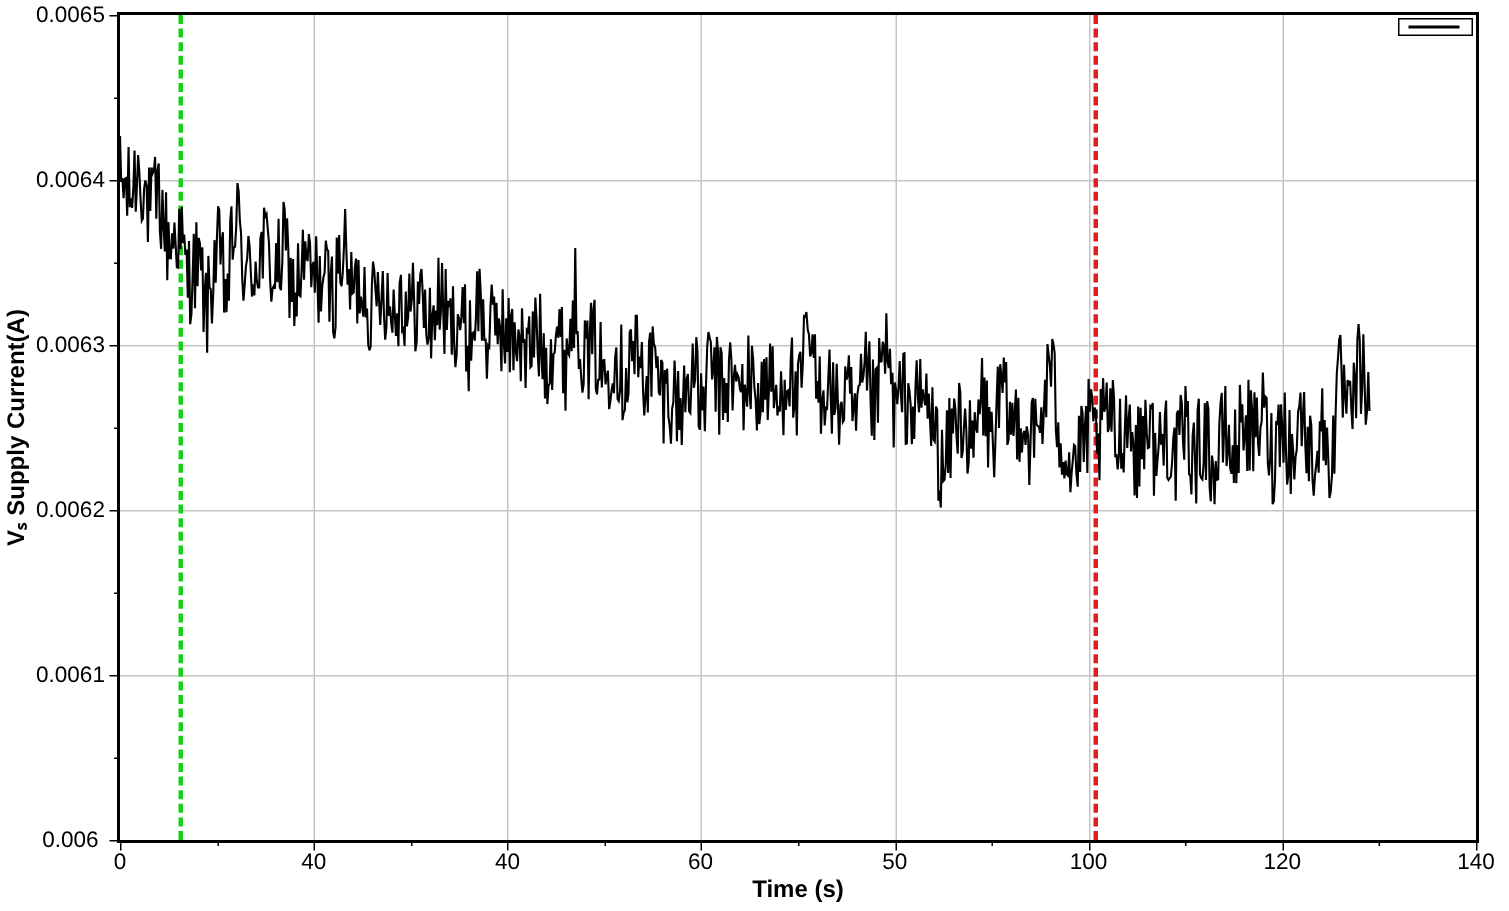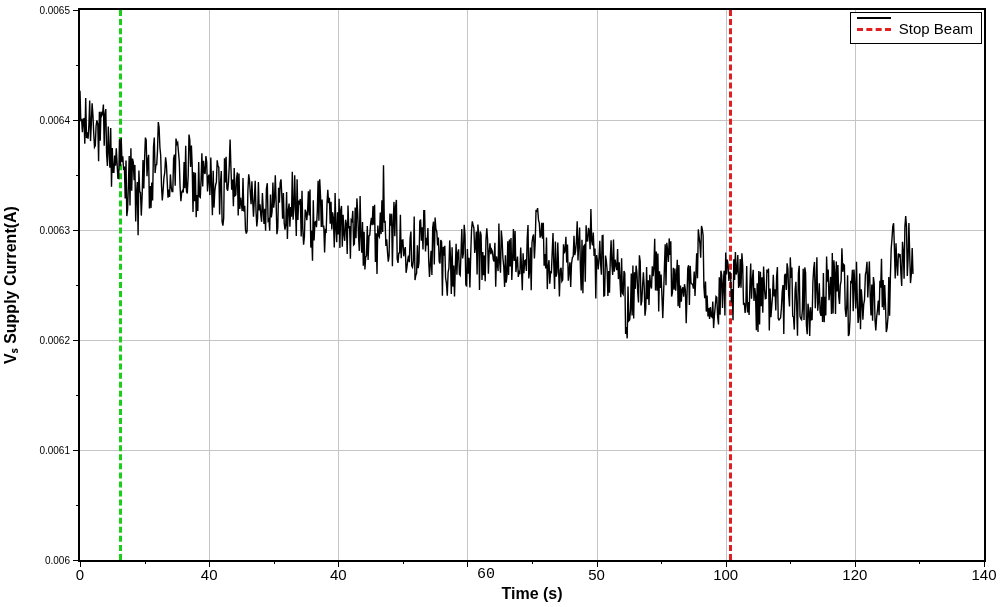--- a/index.html
+++ b/index.html
@@ -48,25 +48,25 @@
   
   .xlabel-tick {
     position: absolute;
     top: 566px;
     transform: translateX(-50%);
     font-size: 15px;
     white-space: nowrap;
   }
   .ylabel-tick {
     position: absolute;
-    left: 0;
+    left: 12px;
     width: 70px;
-    text-align: right;
+    text-align: center;
     transform: translateY(-50%);
-    font-size: 10px;
+    font-size: 15px;
     white-space: nowrap;
   }
 
   
   .xaxis-title {
     position: absolute;
     left: 78px;
     width: 908px;
     top: 585px;
     text-align: center;
@@ -182,33 +182,29 @@
 
   <svg class="trace" viewBox="0 0 904 550" preserveAspectRatio="none">
     <polyline id="series-path" fill="none" stroke="#000000" stroke-width="1.4" vector-effect="non-scaling-stroke" points="0.0,80.7 0.8,111.3 1.6,108.7 2.4,122.2 3.2,109.2 4.0,108.7 4.8,133.8 5.7,88.0 6.5,128.1 7.3,122.3 8.1,128.6 8.9,115.0 9.7,90.4 10.5,131.1 11.3,114.1 12.1,93.3 12.9,104.7 13.7,122.6 14.5,137.1 15.3,135.6 16.1,115.8 16.9,110.3 17.8,114.0 18.6,151.3 19.4,101.7 20.2,130.7 21.0,101.7 21.8,105.5 22.6,103.6 23.4,94.6 24.2,135.8 25.0,103.7 25.8,99.0 26.6,144.0 27.4,155.9 28.3,116.6 29.1,142.3 29.9,157.6 30.7,118.1 31.5,176.8 32.3,138.1 33.1,162.1 33.9,162.2 34.7,145.6 35.5,155.7 36.3,138.4 37.1,153.5 37.9,168.2 38.7,168.5 39.5,129.2 40.4,156.2 41.2,128.0 42.0,152.1 42.8,146.3 43.6,160.0 44.4,156.4 45.2,188.4 46.0,150.6 46.8,206.1 47.6,199.5 48.4,175.1 49.2,145.9 50.0,195.5 50.9,138.2 51.7,180.8 52.5,148.6 53.3,152.4 54.1,170.3 54.9,154.9 55.7,211.4 56.5,183.4 57.3,171.9 58.1,225.2 58.9,160.6 59.7,181.8 60.5,182.6 61.3,205.6 62.2,184.0 63.0,150.1 63.8,178.4 64.6,149.2 65.4,127.6 66.2,130.1 67.0,166.3 67.8,150.3 68.6,144.8 69.4,198.4 70.2,176.0 71.0,198.1 71.8,172.4 72.6,190.5 73.5,136.8 74.3,127.5 75.1,163.1 75.9,155.0 76.7,154.6 77.5,140.6 78.3,112.1 79.1,117.5 79.9,137.3 80.7,145.5 81.5,175.7 82.3,190.5 83.1,180.4 83.9,167.9 84.8,162.3 85.6,147.3 86.4,154.3 87.2,171.1 88.0,187.7 88.8,179.6 89.6,186.9 90.4,164.4 91.2,177.0 92.0,181.6 92.8,181.6 93.6,148.8 94.4,144.6 95.2,175.7 96.0,128.5 96.9,134.2 97.7,132.7 98.5,142.4 99.3,151.7 100.1,177.3 100.9,191.1 101.7,182.3 102.5,180.7 103.3,182.5 104.1,152.1 104.9,178.2 105.7,135.8 106.5,181.3 107.3,183.4 108.2,165.0 109.0,124.6 109.8,129.8 110.6,157.0 111.4,135.5 112.2,156.0 113.0,202.0 113.8,161.9 114.6,191.3 115.4,162.7 116.2,207.3 117.0,185.0 117.8,201.0 118.7,152.1 119.5,186.8 120.3,187.5 121.1,169.5 121.9,143.2 122.7,176.4 123.5,150.8 124.3,162.1 125.1,164.0 125.9,146.1 126.7,152.1 127.5,181.5 128.3,167.0 129.1,164.6 129.9,185.1 130.8,147.5 131.6,176.8 132.4,205.2 133.2,160.7 134.0,197.6 134.8,181.1 135.6,175.0 136.4,171.9 137.2,150.4 138.0,156.2 138.8,157.3 139.6,204.5 140.4,174.1 141.3,161.0 142.1,211.6 142.9,215.6 143.7,208.2 144.5,148.3 145.3,172.5 146.1,146.7 146.9,178.5 147.7,180.8 148.5,171.9 149.3,154.9 150.1,129.4 150.9,156.7 151.7,179.8 152.6,169.4 153.4,196.3 154.2,158.0 155.0,185.7 155.8,185.0 156.6,168.0 157.4,162.4 158.2,205.6 159.0,163.4 159.8,199.0 160.6,187.7 161.4,193.9 162.2,201.1 163.0,168.1 163.8,201.6 164.7,195.7 165.5,219.9 166.3,223.6 167.1,220.9 167.9,180.7 168.7,164.4 169.5,170.2 170.3,183.1 171.1,194.2 171.9,171.3 172.7,190.5 173.5,206.6 174.3,190.1 175.2,170.7 176.0,200.5 176.8,216.4 177.6,208.3 178.4,172.0 179.2,200.5 180.0,194.2 180.8,205.2 181.6,211.8 182.4,183.1 183.2,199.6 184.0,213.9 184.8,198.8 185.6,220.8 186.4,178.9 187.3,173.2 188.1,210.6 188.9,209.3 189.7,220.7 190.5,184.4 191.3,207.5 192.1,201.5 192.9,172.4 193.7,197.7 194.5,190.2 195.3,165.2 196.1,191.0 196.9,224.2 197.8,217.9 198.6,177.7 199.4,192.7 200.2,172.8 201.0,169.3 201.8,185.1 202.6,208.7 203.4,183.1 204.2,213.1 205.0,219.7 205.8,215.1 206.6,181.9 207.4,228.9 208.2,200.3 209.1,193.6 209.9,216.8 210.7,197.1 211.5,206.7 212.3,161.8 213.1,209.8 213.9,198.3 214.7,165.3 215.5,198.3 216.3,225.9 217.1,169.3 217.9,210.0 218.7,190.6 219.5,194.7 220.3,188.9 221.2,226.5 222.0,180.8 222.8,219.1 223.6,234.8 224.4,226.8 225.2,199.6 226.0,202.3 226.8,210.1 227.6,201.1 228.4,181.3 229.2,205.5 230.0,179.5 230.8,237.6 231.6,220.5 232.5,250.8 233.3,190.2 234.1,230.4 234.9,212.3 235.7,211.6 236.5,217.1 237.3,201.4 238.1,170.8 238.9,210.8 239.7,169.2 240.5,185.5 241.3,217.1 242.1,189.5 242.9,216.5 243.8,216.4 244.6,242.4 245.4,220.2 246.2,221.4 247.0,193.9 247.8,179.7 248.6,193.2 249.4,187.7 250.2,213.7 251.0,191.8 251.8,219.5 252.6,202.3 253.4,208.3 254.3,237.5 255.1,182.9 255.9,218.7 256.7,232.3 257.5,202.2 258.3,224.6 259.1,188.7 259.9,238.1 260.7,200.2 261.5,196.0 262.3,236.8 263.1,204.8 263.9,223.9 264.7,230.8 265.6,209.7 266.4,214.4 267.2,244.1 268.0,195.5 268.8,218.4 269.6,216.0 270.4,248.7 271.2,210.0 272.0,211.2 272.8,200.9 273.6,234.9 274.4,234.0 275.2,197.6 276.0,228.3 276.9,188.4 277.7,202.8 278.5,226.1 279.3,240.9 280.1,185.9 280.9,226.1 281.7,242.8 282.5,212.1 283.3,255.7 284.1,221.8 284.9,259.4 285.7,247.1 286.5,245.6 287.3,216.1 288.1,250.0 289.0,225.9 289.8,225.1 290.6,213.7 291.4,207.8 292.2,215.2 293.0,196.0 293.8,214.7 294.6,194.7 295.4,252.1 296.2,223.2 297.0,263.9 297.8,215.6 298.6,225.3 299.4,226.8 300.3,202.5 301.1,224.1 301.9,190.3 302.7,222.0 303.5,155.3 304.3,212.7 305.1,210.7 305.9,235.9 306.7,229.3 307.5,242.3 308.3,251.7 309.1,245.8 309.9,203.6 310.8,215.7 311.6,203.7 312.4,256.2 313.2,212.6 314.0,191.9 314.8,226.2 315.6,196.2 316.4,189.9 317.2,249.0 318.0,252.9 318.8,243.1 319.6,243.0 320.4,204.7 321.2,248.3 322.1,230.2 322.9,230.0 323.7,246.3 324.5,240.5 325.3,237.1 326.1,262.8 326.9,257.6 327.7,250.3 328.5,245.6 329.3,252.2 330.1,228.3 330.9,221.6 331.7,255.9 332.5,257.3 333.4,250.3 334.2,206.4 335.0,270.1 335.8,265.1 336.6,263.4 337.4,235.3 338.2,258.2 339.0,252.3 339.8,211.4 340.6,209.6 341.4,230.8 342.2,217.3 343.0,239.5 343.8,200.6 344.6,200.6 345.5,241.5 346.3,227.7 347.1,235.5 347.9,218.1 348.7,250.5 349.5,267.0 350.3,254.1 351.1,240.7 351.9,265.0 352.7,217.7 353.5,211.7 354.3,254.5 355.1,207.6 355.9,219.1 356.8,221.7 357.6,235.5 358.4,227.5 359.2,251.5 360.0,253.5 360.8,230.0 361.6,231.8 362.4,285.7 363.2,236.7 364.0,245.8 364.8,235.8 365.6,268.0 366.4,273.1 367.3,285.8 368.1,262.3 368.9,258.2 369.7,230.4 370.5,247.9 371.3,284.1 372.1,237.3 372.9,276.6 373.7,255.4 374.5,286.6 375.3,258.0 376.1,233.7 376.9,264.8 377.7,242.8 378.6,239.3 379.4,264.1 380.2,265.3 381.0,244.0 381.8,219.0 382.6,248.5 383.4,243.2 384.2,214.8 385.0,224.5 385.8,274.4 386.6,276.5 387.4,238.9 388.2,263.6 389.0,247.7 389.9,277.5 390.7,245.3 391.5,220.7 392.3,211.4 393.1,215.0 393.9,218.2 394.7,242.9 395.5,236.4 396.3,221.5 397.1,264.5 397.9,214.6 398.7,224.5 399.5,279.9 400.3,221.5 401.1,225.3 402.0,270.0 402.8,242.0 403.6,265.3 404.4,245.4 405.2,271.3 406.0,229.3 406.8,218.2 407.6,229.9 408.4,263.7 409.2,241.3 410.0,233.3 410.8,244.3 411.6,239.6 412.4,241.5 413.3,249.5 414.1,251.4 414.9,232.7 415.7,276.8 416.5,246.4 417.3,252.7 418.1,261.1 418.9,213.6 419.7,252.4 420.5,262.7 421.3,220.5 422.1,229.7 422.9,248.0 423.8,257.0 424.6,277.0 425.4,245.3 426.2,272.7 427.0,265.6 427.8,231.2 428.6,264.9 429.4,229.4 430.2,256.5 431.0,228.1 431.8,270.0 432.6,250.6 433.4,219.0 434.2,251.1 435.1,220.9 435.9,262.1 436.7,254.2 437.5,246.5 438.3,267.0 439.1,260.7 439.9,264.3 440.7,237.6 441.5,257.2 442.3,280.2 443.1,243.2 443.9,263.3 444.7,250.9 445.5,250.2 446.4,260.9 447.2,228.5 448.0,215.0 448.8,268.5 449.6,261.3 450.4,237.6 451.2,280.3 452.0,232.6 452.8,226.8 453.6,224.5 454.4,248.5 455.2,232.7 456.0,200.7 456.8,201.0 457.6,198.1 458.5,209.9 459.3,213.0 460.1,227.6 460.9,225.5 461.7,212.8 462.5,228.7 463.3,212.8 464.1,255.8 464.9,244.0 465.7,258.4 466.5,227.6 467.3,279.1 468.1,257.3 469.0,250.2 469.8,273.7 470.6,261.9 471.4,262.4 472.2,242.2 473.0,223.1 473.8,254.2 474.6,279.1 475.4,231.5 476.2,266.5 477.0,262.5 477.8,232.5 478.6,258.9 479.4,286.5 480.3,259.7 481.1,257.9 481.9,271.3 482.7,269.9 483.5,234.2 484.3,243.2 485.1,240.4 485.9,226.8 486.7,252.4 487.5,234.6 488.3,270.7 489.1,261.1 489.9,252.2 490.7,277.1 491.5,253.8 492.4,247.3 493.2,246.7 494.0,225.8 494.8,245.1 495.6,240.9 496.4,231.5 497.2,211.2 498.0,250.4 498.8,232.7 499.6,217.5 500.4,258.2 501.2,280.5 502.0,229.7 502.9,283.3 503.7,236.3 504.5,235.3 505.3,271.8 506.1,215.3 506.9,231.0 507.7,230.9 508.5,217.9 509.3,221.3 510.1,239.2 510.9,198.9 511.7,230.9 512.5,235.3 513.3,222.6 514.1,246.1 515.0,238.5 515.8,288.4 516.6,245.0 517.4,250.0 518.2,259.5 519.0,248.6 519.8,230.7 520.6,253.4 521.4,264.8 522.2,225.8 523.0,225.5 523.8,285.9 524.6,285.6 525.5,245.5 526.3,250.5 527.1,259.9 527.9,286.1 528.7,261.0 529.5,282.7 530.3,248.9 531.1,230.2 531.9,254.6 532.7,264.9 533.5,229.4 534.3,261.8 535.1,249.6 535.9,255.1 536.8,260.2 537.6,239.1 538.4,269.1 539.2,252.3 540.0,270.3 540.8,287.3 541.6,248.2 542.4,283.1 543.2,284.4 544.0,261.1 544.8,263.3 545.6,323.9 546.4,317.1 547.2,328.4 548.0,276.5 548.9,310.8 549.7,309.8 550.5,299.8 551.3,263.5 552.1,305.4 552.9,255.4 553.7,308.6 554.5,262.3 555.3,278.9 556.1,255.7 556.9,262.4 557.7,281.6 558.5,292.4 559.4,245.3 560.2,251.4 561.0,295.4 561.8,291.2 562.6,275.3 563.4,262.4 564.2,276.5 565.0,305.7 565.8,298.3 566.6,256.9 567.4,289.2 568.2,270.3 569.0,295.1 569.8,264.8 570.6,275.2 571.5,278.5 572.3,256.3 573.1,266.1 573.9,256.7 574.7,228.7 575.5,280.4 576.3,241.6 577.1,280.8 577.9,243.6 578.7,301.6 579.5,261.3 580.3,278.0 581.1,264.6 582.0,287.5 582.8,308.1 583.6,284.1 584.4,257.4 585.2,234.3 586.0,275.3 586.8,232.8 587.6,240.3 588.4,251.9 589.2,228.4 590.0,244.9 590.8,231.3 591.6,286.6 592.4,282.9 593.3,257.9 594.1,279.8 594.9,258.5 595.7,280.7 596.5,264.9 597.3,249.7 598.1,296.3 598.9,255.1 599.7,297.9 600.5,275.5 601.3,291.6 602.1,279.3 602.9,277.2 603.7,286.6 604.5,274.2 605.4,280.1 606.2,313.3 607.0,285.8 607.8,258.1 608.6,255.3 609.4,295.1 610.2,255.9 611.0,272.8 611.8,274.0 612.6,274.4 613.4,278.6 614.2,261.5 615.0,285.9 615.9,263.8 616.7,243.2 617.5,268.2 618.3,219.4 619.1,226.5 619.9,233.6 620.7,247.8 621.5,216.0 622.3,219.3 623.1,225.2 623.9,276.4 624.7,288.2 625.5,271.6 626.3,301.6 627.1,285.5 628.0,306.4 628.8,298.0 629.6,309.0 630.4,297.1 631.2,306.3 632.0,307.1 632.8,291.5 633.6,318.1 634.4,305.5 635.2,296.9 636.0,286.6 636.8,287.4 637.6,306.1 638.5,314.5 639.3,267.2 640.1,304.7 640.9,260.7 641.7,265.1 642.5,297.9 643.3,273.7 644.1,260.7 644.9,305.4 645.7,242.6 646.5,264.4 647.3,249.5 648.1,254.5 648.9,270.9 649.8,261.8 650.6,264.2 651.4,292.5 652.2,278.9 653.0,310.2 653.8,249.3 654.6,269.9 655.4,242.1 656.2,264.5 657.0,261.0 657.8,245.1 658.6,277.9 659.4,275.1 660.2,248.9 661.0,277.8 661.9,243.3 662.7,255.8 663.5,294.8 664.3,292.8 665.1,302.9 665.9,294.3 666.7,255.9 667.5,302.5 668.3,292.1 669.1,305.0 669.9,276.3 670.7,253.6 671.5,288.7 672.4,269.6 673.2,259.7 674.0,291.0 674.8,278.1 675.6,286.1 676.4,320.3 677.2,273.3 678.0,322.0 678.8,261.0 679.6,314.4 680.4,261.8 681.2,296.2 682.0,267.3 682.8,302.8 683.6,256.5 684.5,279.0 685.3,288.7 686.1,288.3 686.9,260.8 687.7,261.7 688.5,258.6 689.3,320.5 690.1,278.6 690.9,307.2 691.7,296.6 692.5,286.8 693.3,264.7 694.1,286.5 695.0,279.3 695.8,300.4 696.6,266.7 697.4,257.0 698.2,308.6 699.0,310.0 699.8,308.8 700.6,307.7 701.4,298.0 702.2,282.0 703.0,275.0 703.8,323.9 704.6,265.6 705.4,263.7 706.3,280.0 707.1,253.3 707.9,258.8 708.7,285.0 709.5,296.5 710.3,247.4 711.1,268.0 711.9,257.4 712.7,306.2 713.5,306.8 714.3,319.6 715.1,280.4 715.9,271.7 716.7,297.3 717.5,325.7 718.4,263.6 719.2,255.8 720.0,306.2 720.8,308.6 721.6,309.6 722.4,299.8 723.2,258.7 724.0,310.0 724.8,257.4 725.6,262.7 726.4,314.9 727.2,324.2 728.0,293.7 728.9,301.6 729.7,326.1 730.5,297.3 731.3,309.8 732.1,309.5 732.9,272.3 733.7,258.7 734.5,251.9 735.3,298.3 736.1,276.3 736.9,247.3 737.7,300.7 738.5,291.5 739.3,273.2 740.1,302.3 741.0,305.8 741.8,286.9 742.6,312.0 743.4,263.0 744.2,312.2 745.0,286.7 745.8,305.4 746.6,246.6 747.4,271.7 748.2,259.6 749.0,290.3 749.8,280.9 750.6,266.9 751.5,304.0 752.3,243.1 753.1,303.6 753.9,250.2 754.7,262.7 755.5,304.1 756.3,251.5 757.1,281.5 757.9,255.0 758.7,285.9 759.5,293.9 760.3,275.0 761.1,271.1 761.9,238.3 762.8,261.8 763.6,254.4 764.4,255.3 765.2,298.7 766.0,306.9 766.8,295.4 767.6,265.3 768.4,326.1 769.2,324.2 770.0,309.5 770.8,270.7 771.6,273.2 772.4,259.7 773.2,301.3 774.0,259.6 774.9,276.0 775.7,298.5 776.5,251.7 777.3,290.3 778.1,313.0 778.9,306.7 779.7,263.4 780.5,319.3 781.3,279.3 782.1,290.4 782.9,309.7 783.7,294.5 784.5,289.9 785.4,264.5 786.2,260.9 787.0,251.7 787.8,287.4 788.6,267.5 789.4,251.4 790.2,286.5 791.0,305.5 791.8,274.5 792.6,310.8 793.4,267.1 794.2,273.5 795.0,309.6 795.8,320.4 796.6,307.6 797.5,299.8 798.3,290.5 799.1,305.2 799.9,270.8 800.7,277.6 801.5,248.8 802.3,297.2 803.1,270.0 803.9,300.1 804.7,275.0 805.5,295.0 806.3,322.0 807.1,318.1 808.0,306.9 808.8,267.0 809.6,305.8 810.4,266.4 811.2,238.8 812.0,228.6 812.8,216.3 813.6,213.3 814.4,238.5 815.2,268.4 816.0,233.2 816.8,253.6 817.6,265.8 818.4,243.4 819.3,245.8 820.1,244.0 820.9,263.1 821.7,276.0 822.5,231.8 823.3,241.5 824.1,268.8 824.9,216.7 825.7,206.0 826.5,216.9 827.3,265.9 828.1,248.6 828.9,212.9 829.7,244.1 830.5,273.1 831.4,263.4 832.2,238.0 833.0,264.0"></polyline>
   </svg>
 
   <div class="legend">
     <div id="legend-host">
         <div class="legend-row">
           <div class="legend-swatch solid" style="border-top-color: rgb(0, 0, 0);"></div>
         </div>
-        <div class="legend-row">
-          <div class="legend-swatch dash" style="border-top-color: rgb(224, 32, 32);"></div>
-          <span>Stop Beam</span>
-        </div>
       </div>
   </div>
 </div>
 
 <div id="xticklabel-host">
     <div class="xlabel-tick" style="left: 80px;">0</div>
     <div class="xlabel-tick" style="left: 209.143px;">40</div>
     <div class="xlabel-tick" style="left: 338.286px;">40</div>
-    <div class="xlabel-tick" style="left: 486px; font-family: Liberation Mono, monospace;">60</div>
+    <div class="xlabel-tick" style="left: 467px;">60</div>
     <div class="xlabel-tick" style="left: 596.571px;">50</div>
     <div class="xlabel-tick" style="left: 725.714px;">100</div>
     <div class="xlabel-tick" style="left: 854.857px;">120</div>
     <div class="xlabel-tick" style="left: 984px;">140</div>
   </div>
 <div id="yticklabel-host">
     <div class="ylabel-tick" style="top: 560px;">0.006</div>
     <div class="ylabel-tick" style="top: 450px;">0.0061</div>
     <div class="ylabel-tick" style="top: 340px;">0.0062</div>
     <div class="ylabel-tick" style="top: 230px;">0.0063</div>

